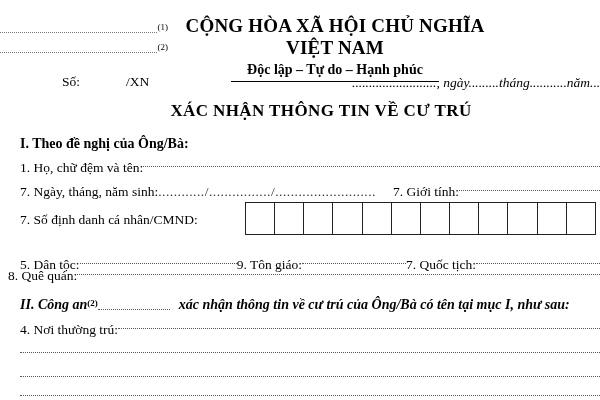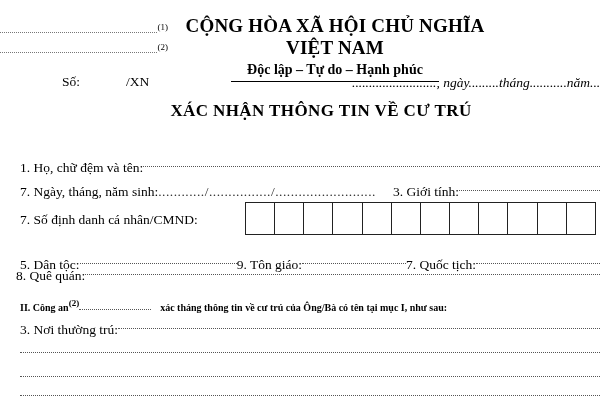--- a/index.html
+++ b/index.html
@@ -38,21 +38,21 @@
 
   
   .id-boxes { position:absolute; left:245px; top:202px; width:351px; height:33px; display:flex; }
   .id-box { flex:1 1 auto; border:1.2px solid #222; margin-left:-1.2px; background:#fff; }
   .id-box:first-child { margin-left:0; }
 
   .fill-line { position:absolute; left:20px; right:0; border-bottom:1px dotted #555; height:0; }
 
   .sec2-row { position:absolute; left:20px; width:660px; top:294px; height:19px;
               display:flex; align-items:flex-end; white-space:nowrap; }
-  .sec2-row .bold-part { font-weight:bold; font-size:10px; }
+  .sec2-row .bold-part { font-weight:bold; font-size:14px;font-style:italic; }
   .sec2-row sup { font-size:9px; font-weight:bold; margin-bottom:5px; }
   .sec2-fill { flex:0 0 72px; border-bottom:1px dotted #555; margin-bottom:3px; }
   .sec2-rest { margin-left:9px; }
 </style>
 </head>
 <body>
 
 <div class="page">
 
   <div class="ref-line" style="top:22px">
@@ -72,30 +72,31 @@
 
   <div class="num-row">
     <span>Số:</span>
     <span class="num-suffix">/XN</span>
   </div>
 
   <div class="date-row">........................., ngày.........tháng...........năm.............</div>
 
   <div class="title">XÁC NHẬN THÔNG TIN VỀ CƯ TRÚ</div>
 
+  <div class="sec-heading" style="top:136px">I. Theo đề nghị của Ông/Bà:</div>
 
   <div class="row" style="left:20px; right:0; top:159px">
     <span>1. Họ, chữ đệm và tên:</span>
     <span class="leader"></span>
   </div>
 
   <div class="row" style="left:20px; right:0; top:183px">
     <span>7. Ngày, tháng, năm sinh:</span>
     <span class="dotted-text">............/................/..........................</span>
-    <span style="margin-left:17px">3. Giới tính:</span>
+    <span style="margin-left:17px">7. Giới tính:</span>
     <span class="leader"></span>
   </div>
 
   <div class="row" style="left:20px; top:211px">
     <span>7. Số định danh cá nhân/CMND:</span>
   </div>
   <div class="id-boxes">
       <div class="id-box"></div>
       <div class="id-box"></div>
       <div class="id-box"></div>
@@ -112,34 +113,34 @@
 
   <div class="row" style="left:20px; right:0; top:256px">
     <span>5. Dân tộc:</span>
     <span class="leader fixed" style="width:157px"></span>
     <span>9. Tôn giáo:</span>
     <span class="leader fixed" style="width:104px"></span>
     <span>7. Quốc tịch:</span>
     <span class="leader"></span>
   </div>
 
-  <div class="row" style="left:16px; right:0; top:267px">
+  <div class="row" style="left:8px; right:0; top:267px">
     <span>8. Quê quán:</span>
     <span class="leader"></span>
   </div>
 
   <div class="sec2-row">
     <span class="bold-part">II. Công an</span>
     <sup>(2)</sup>
     <span class="sec2-fill"></span>
-    <span class="bold-part sec2-rest">xác tháng thông tin về cư trú của Ông/Bà có tên tại mục I, như sau:</span>
+    <span class="bold-part sec2-rest">xác nhận thông tin về cư trú của Ông/Bà có tên tại mục I, như sau:</span>
   </div>
 
   <div class="row" style="left:20px; right:0; top:321px">
-    <span>3. Nơi thường trú:</span>
+    <span>4. Nơi thường trú:</span>
     <span class="leader"></span>
   </div>
   <div class="fill-line" style="top:352px"></div>
 
   <div class="row" style="left:20px; right:0; top:369px">
     <span class="leader"></span>
   </div>
   <div class="fill-line" style="top:395px"></div>
 
 </div>

